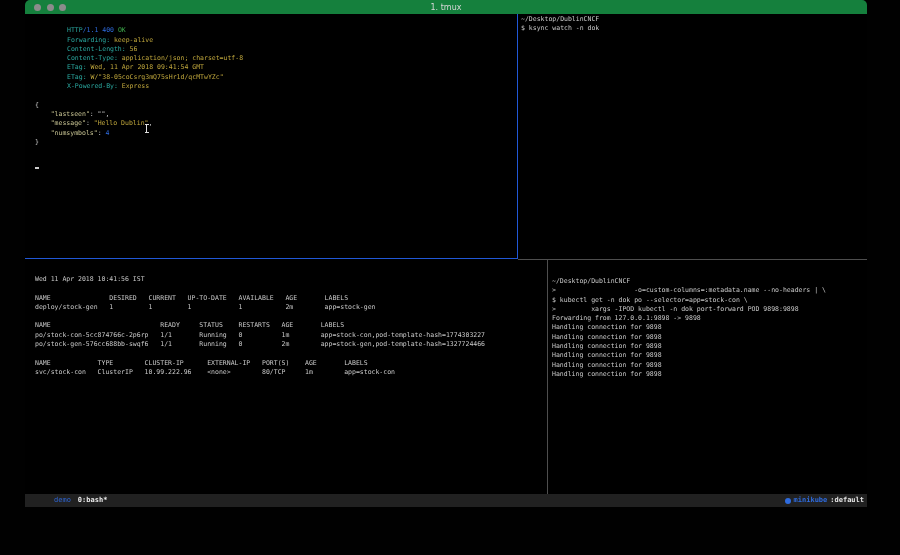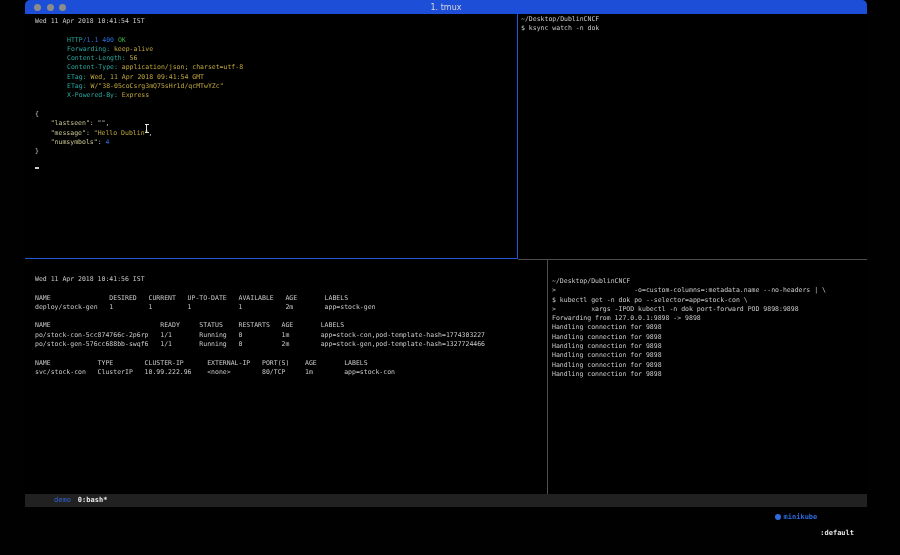--- a/index.html
+++ b/index.html
@@ -2,21 +2,21 @@
 <html><head>
 <meta charset="utf-8">
 <style>
   * { margin:0; padding:0; box-sizing:border-box; }
   html,body { width:900px; height:555px; background:#000; }
   .screen { position:relative; width:900px; height:555px; background:#010101; overflow:hidden;
             font-family:"DejaVu Sans Mono", monospace; }
   .window { position:absolute; left:25px; top:0; width:842px; height:507px; background:#000; }
 
   
-  .titlebar { position:absolute; top:0; left:0; width:842px; height:14px; background:#1d4ed8;
+  .titlebar { position:absolute; top:0; left:0; width:842px; height:14px; background:#15803d;
               border-radius:5px 5px 0 0; }
   .tl-btn { position:absolute; top:4px; width:7px; height:7px; border-radius:50%; background:#8c8c8c; }
   .tl-close { left:9px; } .tl-min { left:22px; } .tl-zoom { left:34px; }
   .titlebar .title { position:absolute; left:0; top:2.5px; width:100%; text-align:center;
               font-family:"DejaVu Sans", sans-serif; font-size:8px; color:#d8d8d8; }
 
   
   .content { position:absolute; top:14px; left:0; width:842px; height:480px; background:#000; }
   .pane { position:absolute; overflow:hidden; }
   .pane-tl { left:0;   top:0;   width:492px; height:244px; padding:3px 0 0 10px; }
@@ -42,43 +42,42 @@
   
   .cursor-underscore { position:absolute; left:10px; top:153px; width:4px; height:2px; background:#cdcdcd; }
   .ibeam { position:absolute; left:121px; top:110px; width:1px; height:9px; background:#dedede; }
   .ibeam::before, .ibeam::after { content:""; position:absolute; left:-1.5px; width:4px; height:1px; background:#dedede; }
   .ibeam::before { top:0; } .ibeam::after { bottom:0; }
 
   
   .statusbar { position:absolute; left:0; top:494px; width:842px; height:13px; background:#212121;
                font-size:7px; line-height:13px; }
   .sb-left  { position:absolute; left:12px; top:0; display:flex; gap:7px;margin-left:17px; }
-  .sb-right { position:absolute; right:13px; top:0; display:flex; align-items:center; gap:3px; }
+  .sb-right { position:absolute; right:3px; top:0; display:flex; align-items:center; gap:3px; }
   .sb-session { color:#2e66d6; }
   .sb-window  { color:#ececec; font-weight:bold; }
   .kube-dot { width:6px; height:6px; border-radius:50%; background:#2e6bde; display:inline-block; }
   .sb-ctx { color:#2e6bde; font-weight:bold; }
-  .sb-ns  { color:#e6e6e6; font-weight:bold;margin-top:33px; }
+  .sb-ns  { color:#e6e6e6; font-weight:bold; }
 </style>
 </head>
 <body>
 
 <div class="screen">
   <div class="window">
 
     <div class="titlebar">
       <span class="tl-btn tl-close"></span>
       <span class="tl-btn tl-min"></span>
       <span class="tl-btn tl-zoom"></span>
       <div class="title">1. tmux</div>
     </div>
 
     <div class="content">
       <div class="pane pane-tl" id="pane-tl">
-          <div class="tline">Wed 11 Apr 2018 10:41:54 IST</div>
           <div class="tline"></div>
           <div class="tline"><span class="c-cyan">HTTP</span><span class="c-blue">/1.1 400</span><span class="c-green"> OK</span></div>
           <div class="tline"><span class="c-cyan">Forwarding:</span><span class="c-yellow"> keep-alive</span></div>
           <div class="tline"><span class="c-cyan">Content-Length:</span><span class="c-yellow"> 56</span></div>
           <div class="tline"><span class="c-cyan">Content-Type:</span><span class="c-yellow"> application/json; charset=utf-8</span></div>
           <div class="tline"><span class="c-cyan">ETag:</span><span class="c-yellow"> Wed, 11 Apr 2018 09:41:54 GMT</span></div>
           <div class="tline"><span class="c-cyan">ETag:</span><span class="c-yellow"> W/"38-05coCsrg3mQ75sHr1d/qcMTwYZc"</span></div>
           <div class="tline"><span class="c-cyan">X-Powered-By:</span><span class="c-yellow"> Express</span></div>
           <div class="tline"></div>
           <div class="tline">{</div>

